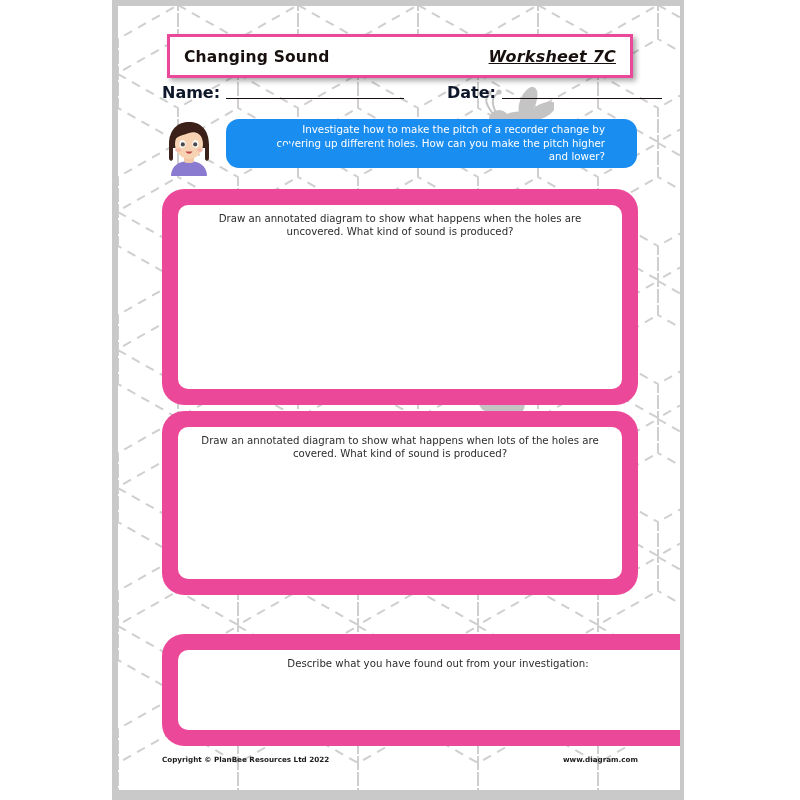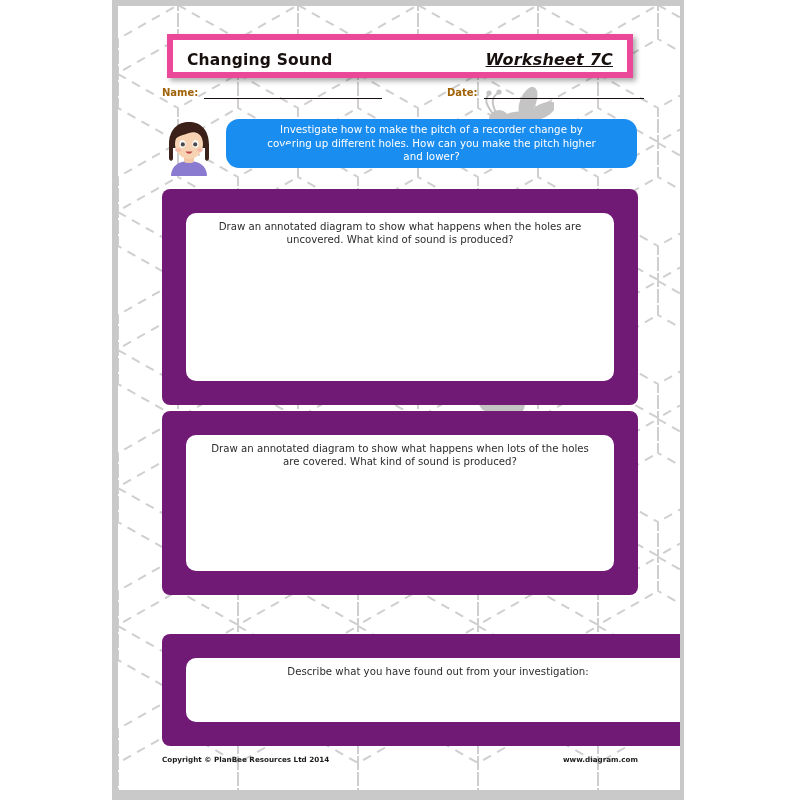--- a/index.html
+++ b/index.html
@@ -58,21 +58,21 @@
   .bee svg { display: block; }
 
   
   .title-bar {
     position: absolute;
     left: 49px;
     top: 28px;
     width: 466px;
     height: 44px;
     background: #ffffff;
-    border: 6px solid #ec4899;
+    border: 3px solid #ec4899;
     box-shadow: 3px 3px 5px rgba(0,0,0,0.33);
     box-sizing: border-box;
   }
   .title-left {
     position: absolute;
     left: 14px;
     top: 11px;
     font-family: "DejaVu Sans", sans-serif;
     font-weight: bold;
     font-size: 15.5px;
@@ -102,22 +102,22 @@
   }
   .field {
     position: absolute;
     top: 0;
     display: flex;
     align-items: flex-end;
   }
   .field-label {
     font-family: "DejaVu Sans", sans-serif;
     font-weight: bold;
-    font-size: 10px;
-    color: #a16207;
+    font-size: 16px;
+    color: #0f172a;
     white-space: nowrap;
     line-height: 17px;
   }
   .field-rule {
     display: inline-block;
     border-bottom: 1.6px solid #17100e;
     margin-left: 6px;
     margin-bottom: 2px;
   }
   .field-name { left: 0px; }
@@ -162,32 +162,32 @@
     width: 0; height: 0;
     border-top: 7px solid transparent;
     border-bottom: 10px solid transparent;
     border-right: 22px solid #1a8df0;
   }
   .bubble-text {
     font-family: "DejaVu Sans", sans-serif;
     font-size: 10.3px;
     line-height: 13.6px;
     color: #ffffff;
-    text-align: center;
+    text-align: right;
     padding: 0 32px;
     white-space: pre-line;
   }
 
   
   .answer-box {
     position: absolute;
-    background: #701a75;
-    border-radius: 8px;
+    background: #ec4899;
+    border-radius: 22px;
     box-sizing: border-box;
-    padding: 24px;
+    padding: 16px;
   }
   .answer-inner {
     width: 100%;
     height: 100%;
     background: #ffffff;
     border-radius: 10px;
     box-sizing: border-box;
     position: relative;
   }
   .answer-prompt {
@@ -476,18 +476,18 @@
       </div>
     </div>
 
     <div class="answer-box box-3">
       <div class="answer-inner">
         <div class="answer-prompt">Describe what you have found out from your investigation:</div>
       </div>
     </div>
 
     <div class="footer">
-      <div class="footer-left">Copyright © PlanBee Resources Ltd 2014</div>
+      <div class="footer-left">Copyright © PlanBee Resources Ltd 2022</div>
       <div class="footer-right">www.diagram.com</div>
     </div>
 
   </div>
 </div>
 
 </body></html>

